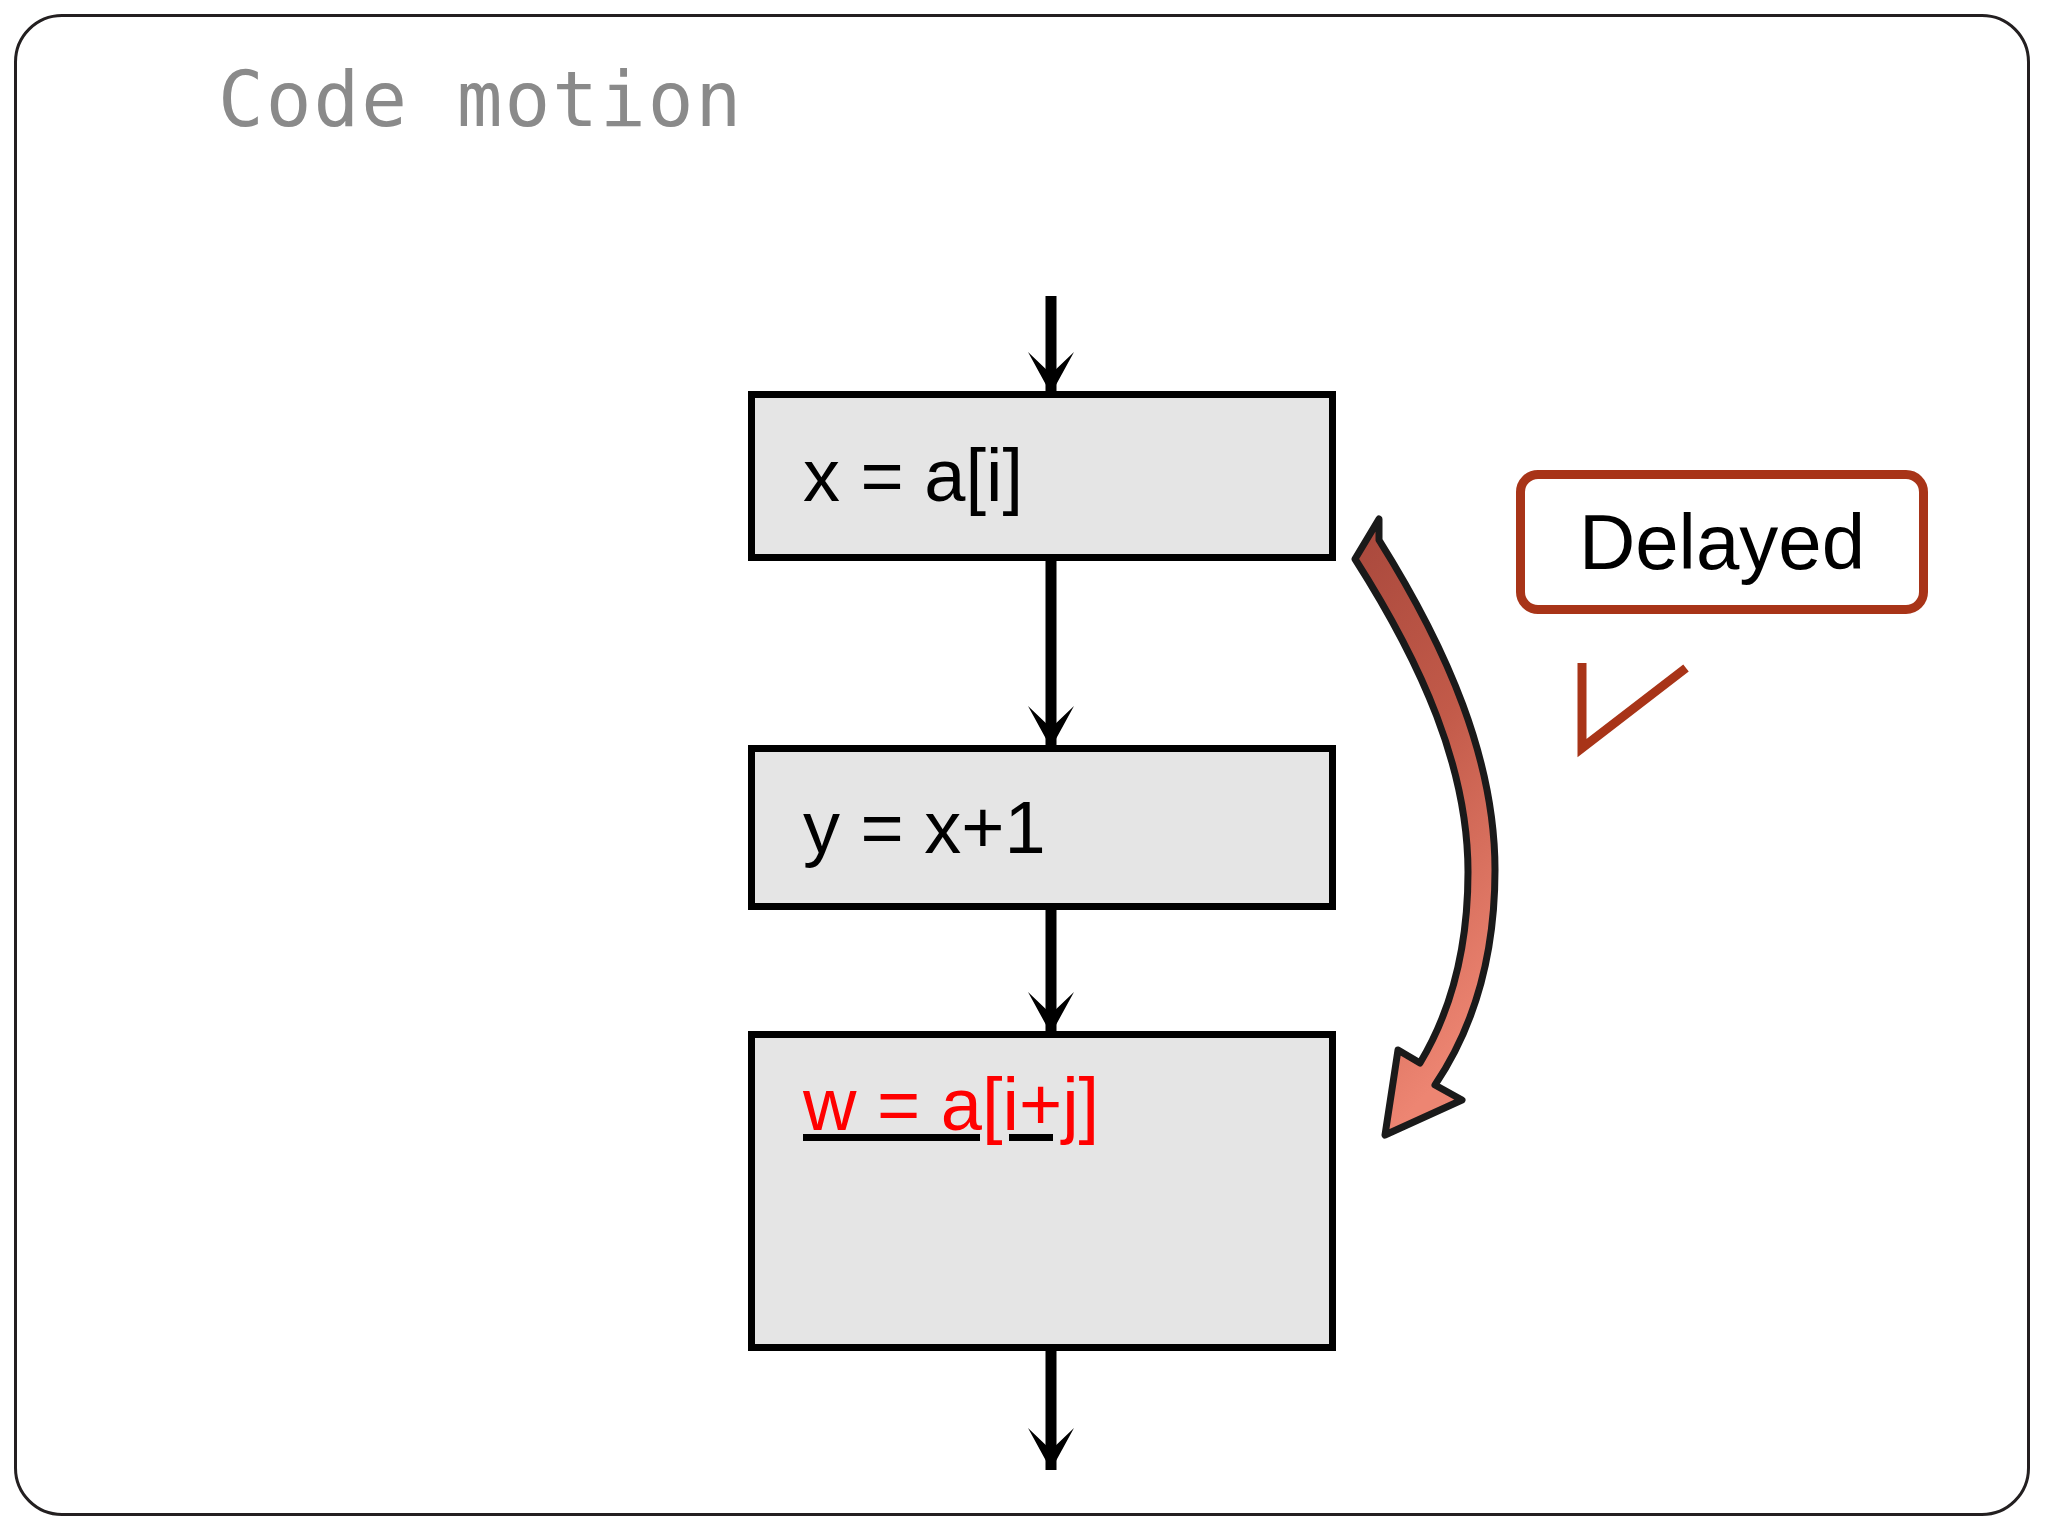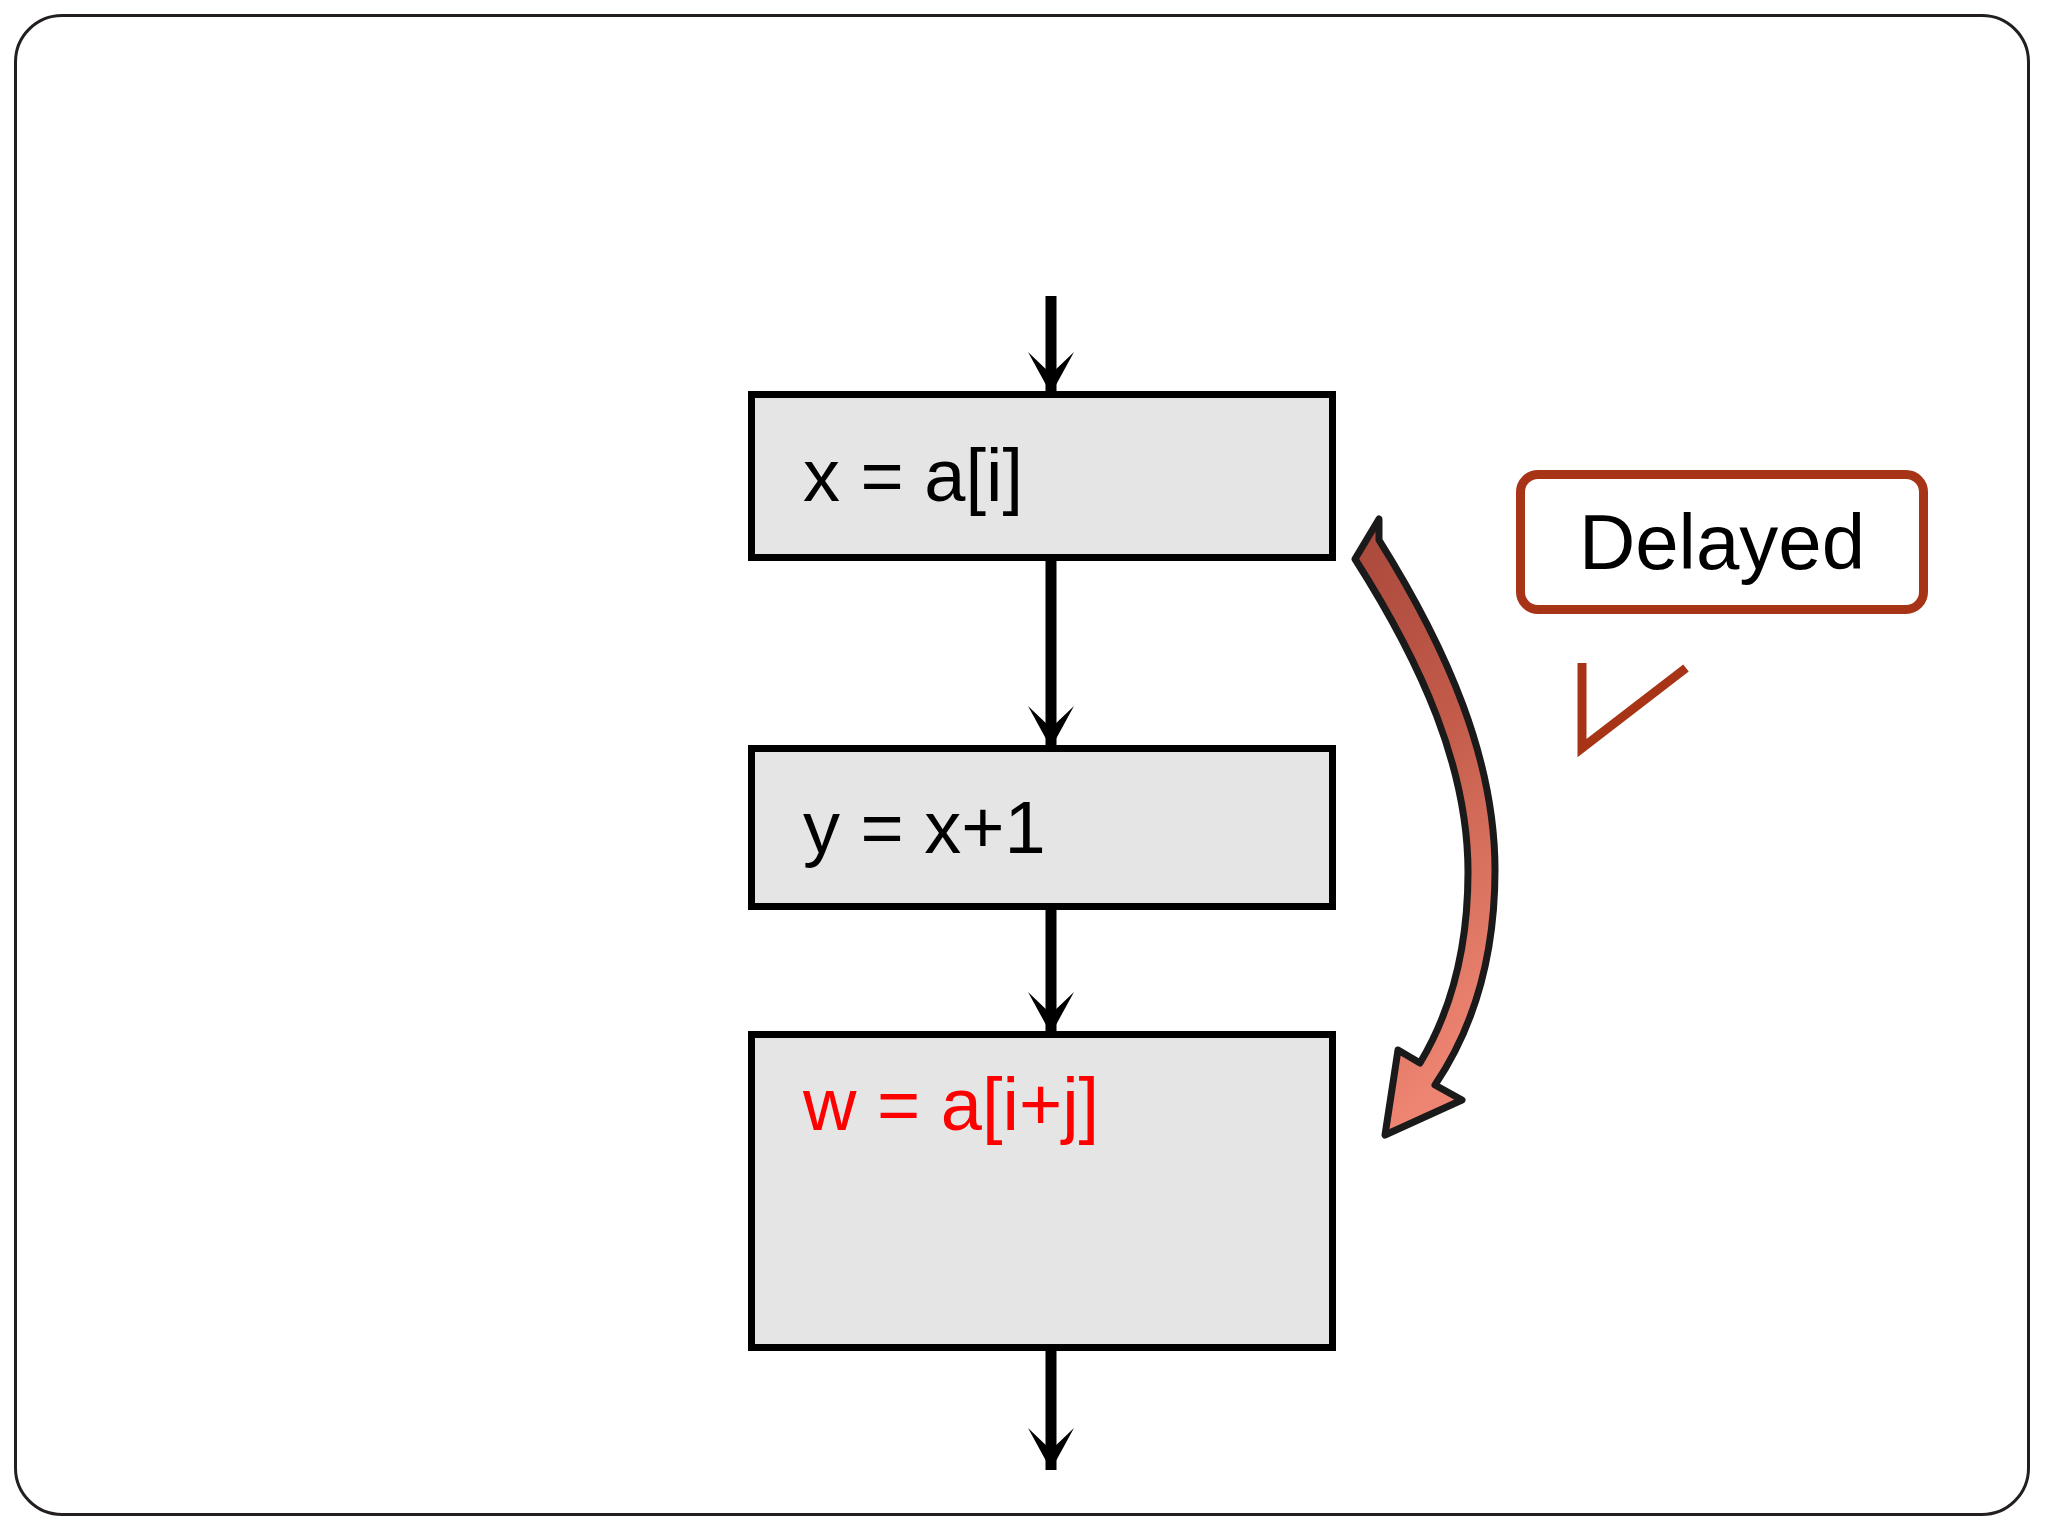--- a/index.html
+++ b/index.html
@@ -64,21 +64,21 @@
     border: 7px solid #000000;
     background: #e5e5e5;
     display: flex;
     flex-direction: column;
     justify-content: center;
     padding-left: 48px;
   }
   #box-1 { left: 748px; top: 391px;  width: 588px; height: 170px; }
   #box-2 { left: 748px; top: 745px;  width: 588px; height: 165px; }
   #box-3 { left: 748px; top: 1031px; width: 588px; height: 320px;
-           justify-content: flex-start; padding-top: 30px; }
+           justify-content: flex-start; padding-top: 30px; text-decoration: underline; }
 
   .stmt-line {
     font-family: "Liberation Sans", sans-serif;
     font-size: 74px;
     line-height: 1.0;
     color: #000000;
     white-space: pre;
   }
   #box-3 .stmt-line { margin-bottom: 34px; }
   #box-3 .stmt-line:last-child { margin-bottom: 0; }
@@ -108,20 +108,21 @@
     white-space: pre;
   }
 </style>
 </head>
 <body>
 
 <div id="slide">
 
   <div id="slide-frame"></div>
 
+  <div id="slide-title">Code motion</div>
 
   <svg id="flow-svg" viewBox="0 0 2048 1536" xmlns="http://www.w3.org/2000/svg">
 
     <defs>
       <linearGradient id="motionGrad" x1="0" y1="0" x2="0.25" y2="1">
         <stop offset="0%" stop-color="#a8483c"></stop>
         <stop offset="45%" stop-color="#c25a49"></stop>
         <stop offset="100%" stop-color="#ed8572"></stop>
       </linearGradient>
     </defs>

